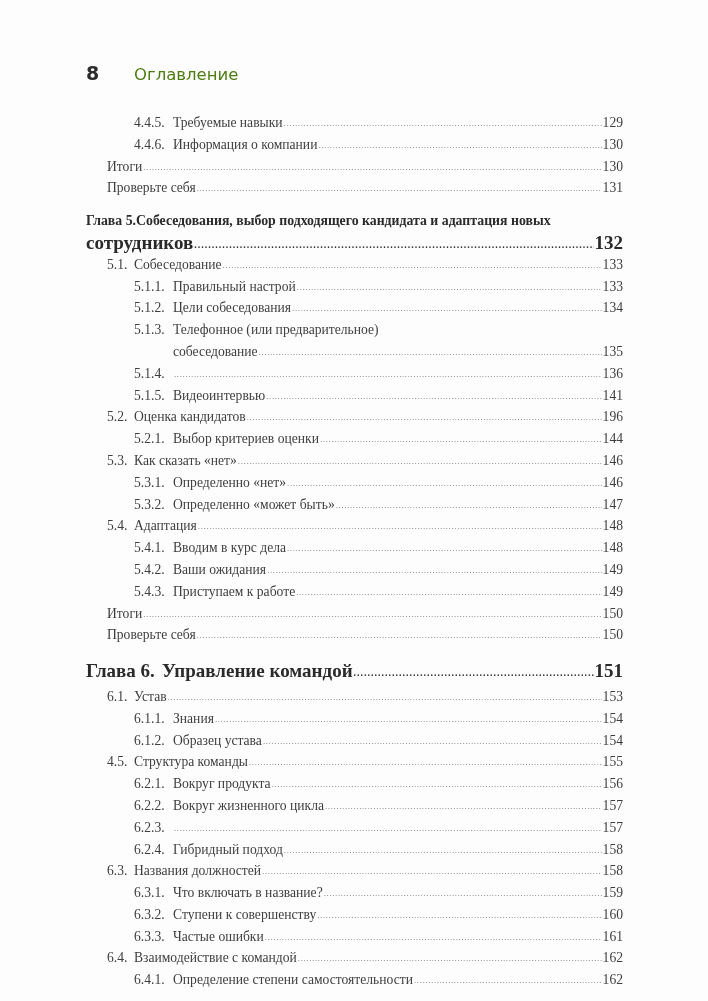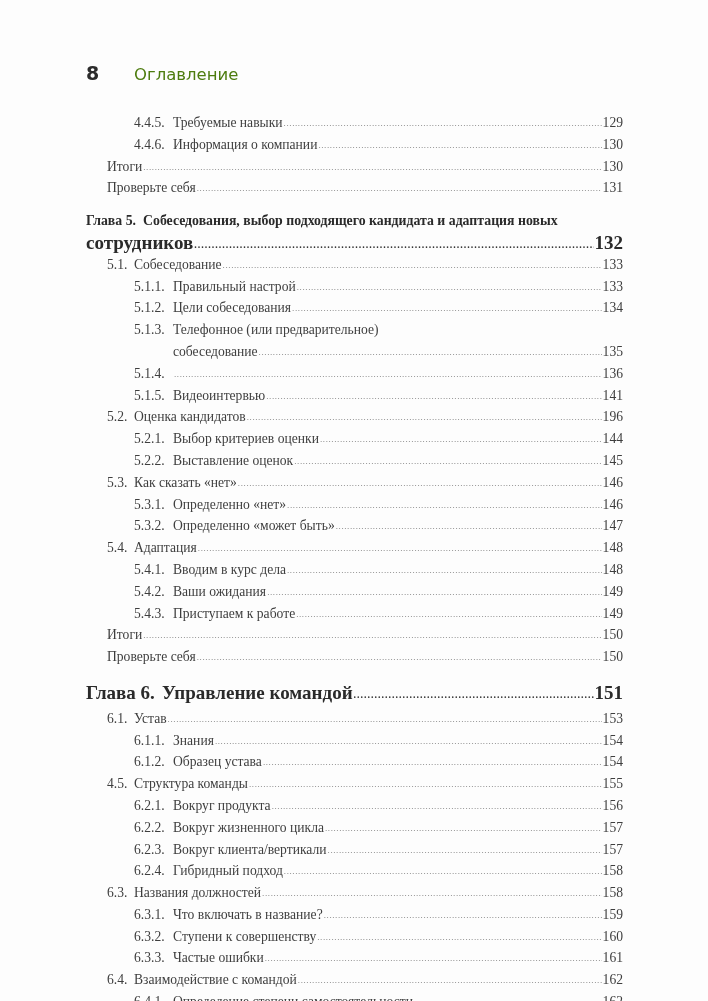--- a/index.html
+++ b/index.html
@@ -20,21 +20,21 @@
     .lvl1 .num { width: 27px; }
     .lvl2 { padding-left: 48px; }
     .lvl2 .num { width: 39px; }
     .cont2 { padding-left: 87px; }
     .chapter { font-weight: bold; color: #2a2a2a; font-size: 19px; }
     .chapter .dots { font-weight: bold; color: #333; font-size: 10px; letter-spacing: 1px; }
     .chapter .num { margin-right: 7px; }
     .gap-before { margin-top: 11px; }
     .gap-after { margin-bottom: 8px; }
     .chap-line1 { height: 21.8px; line-height: 21.8px; font-weight: bold; color: #2a2a2a; font-size: 13.8px; white-space: nowrap; }
-    .chap-line1 .num { margin-right: 7px; }
+    .chap-line1 .num { }
   </style>
 </head>
 <body>
 
 <div class="page">
   <div class="header">
     <span class="page-num">8</span>
     <span class="running-title">Оглавление</span>
   </div>
 
@@ -118,26 +118,20 @@
           <span class="num">5.2.</span>
           <span class="ttl">Оценка кандидатов</span>
           <span class="dots"></span>
           <span class="pg">196</span>
         </div>
         <div class="row lvl2">
           <span class="num">5.2.1.</span>
           <span class="ttl">Выбор критериев оценки</span>
           <span class="dots"></span>
           <span class="pg">144</span>
-        </div>
-        <div class="row lvl2">
-          <span class="num">5.2.2.</span>
-          <span class="ttl">Выставление оценок</span>
-          <span class="dots"></span>
-          <span class="pg">145</span>
         </div>
         <div class="row lvl1">
           <span class="num">5.3.</span>
           <span class="ttl">Как сказать «нет»</span>
           <span class="dots"></span>
           <span class="pg">146</span>
         </div>
         <div class="row lvl2">
           <span class="num">5.3.1.</span>
           <span class="ttl">Определенно «нет»</span>
@@ -225,21 +219,20 @@
           <span class="pg">156</span>
         </div>
         <div class="row lvl2">
           <span class="num">6.2.2.</span>
           <span class="ttl">Вокруг жизненного цикла</span>
           <span class="dots"></span>
           <span class="pg">157</span>
         </div>
         <div class="row lvl2">
           <span class="num">6.2.3.</span>
-          <span class="ttl">Вокруг клиента/вертикали</span>
           <span class="dots"></span>
           <span class="pg">157</span>
         </div>
         <div class="row lvl2">
           <span class="num">6.2.4.</span>
           <span class="ttl">Гибридный подход</span>
           <span class="dots"></span>
           <span class="pg">158</span>
         </div>
         <div class="row lvl1">

